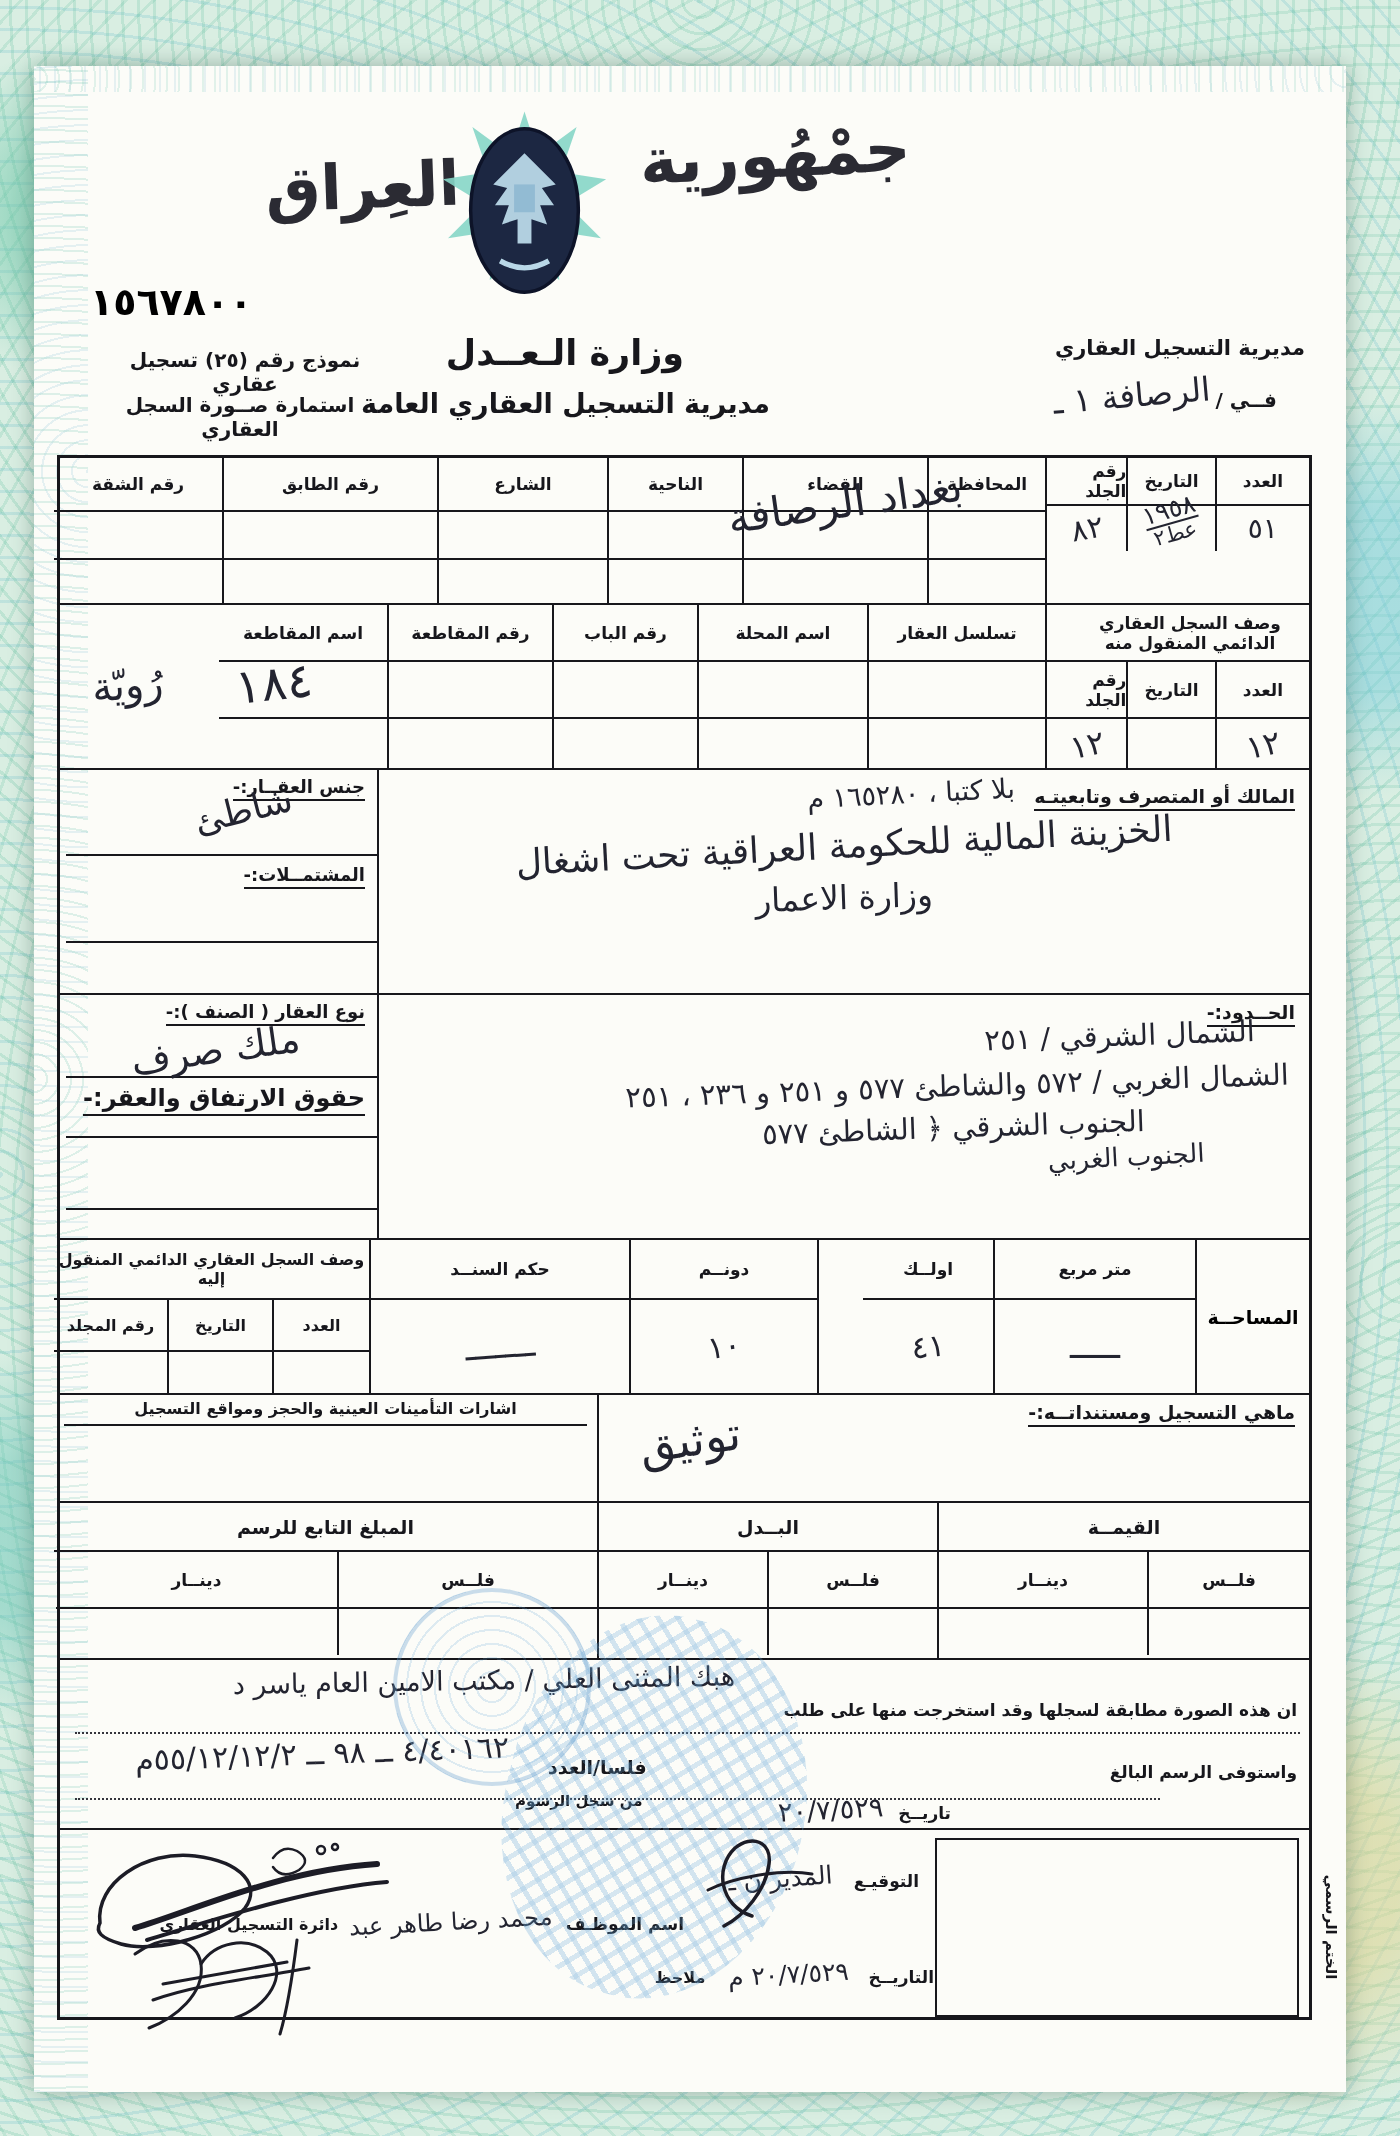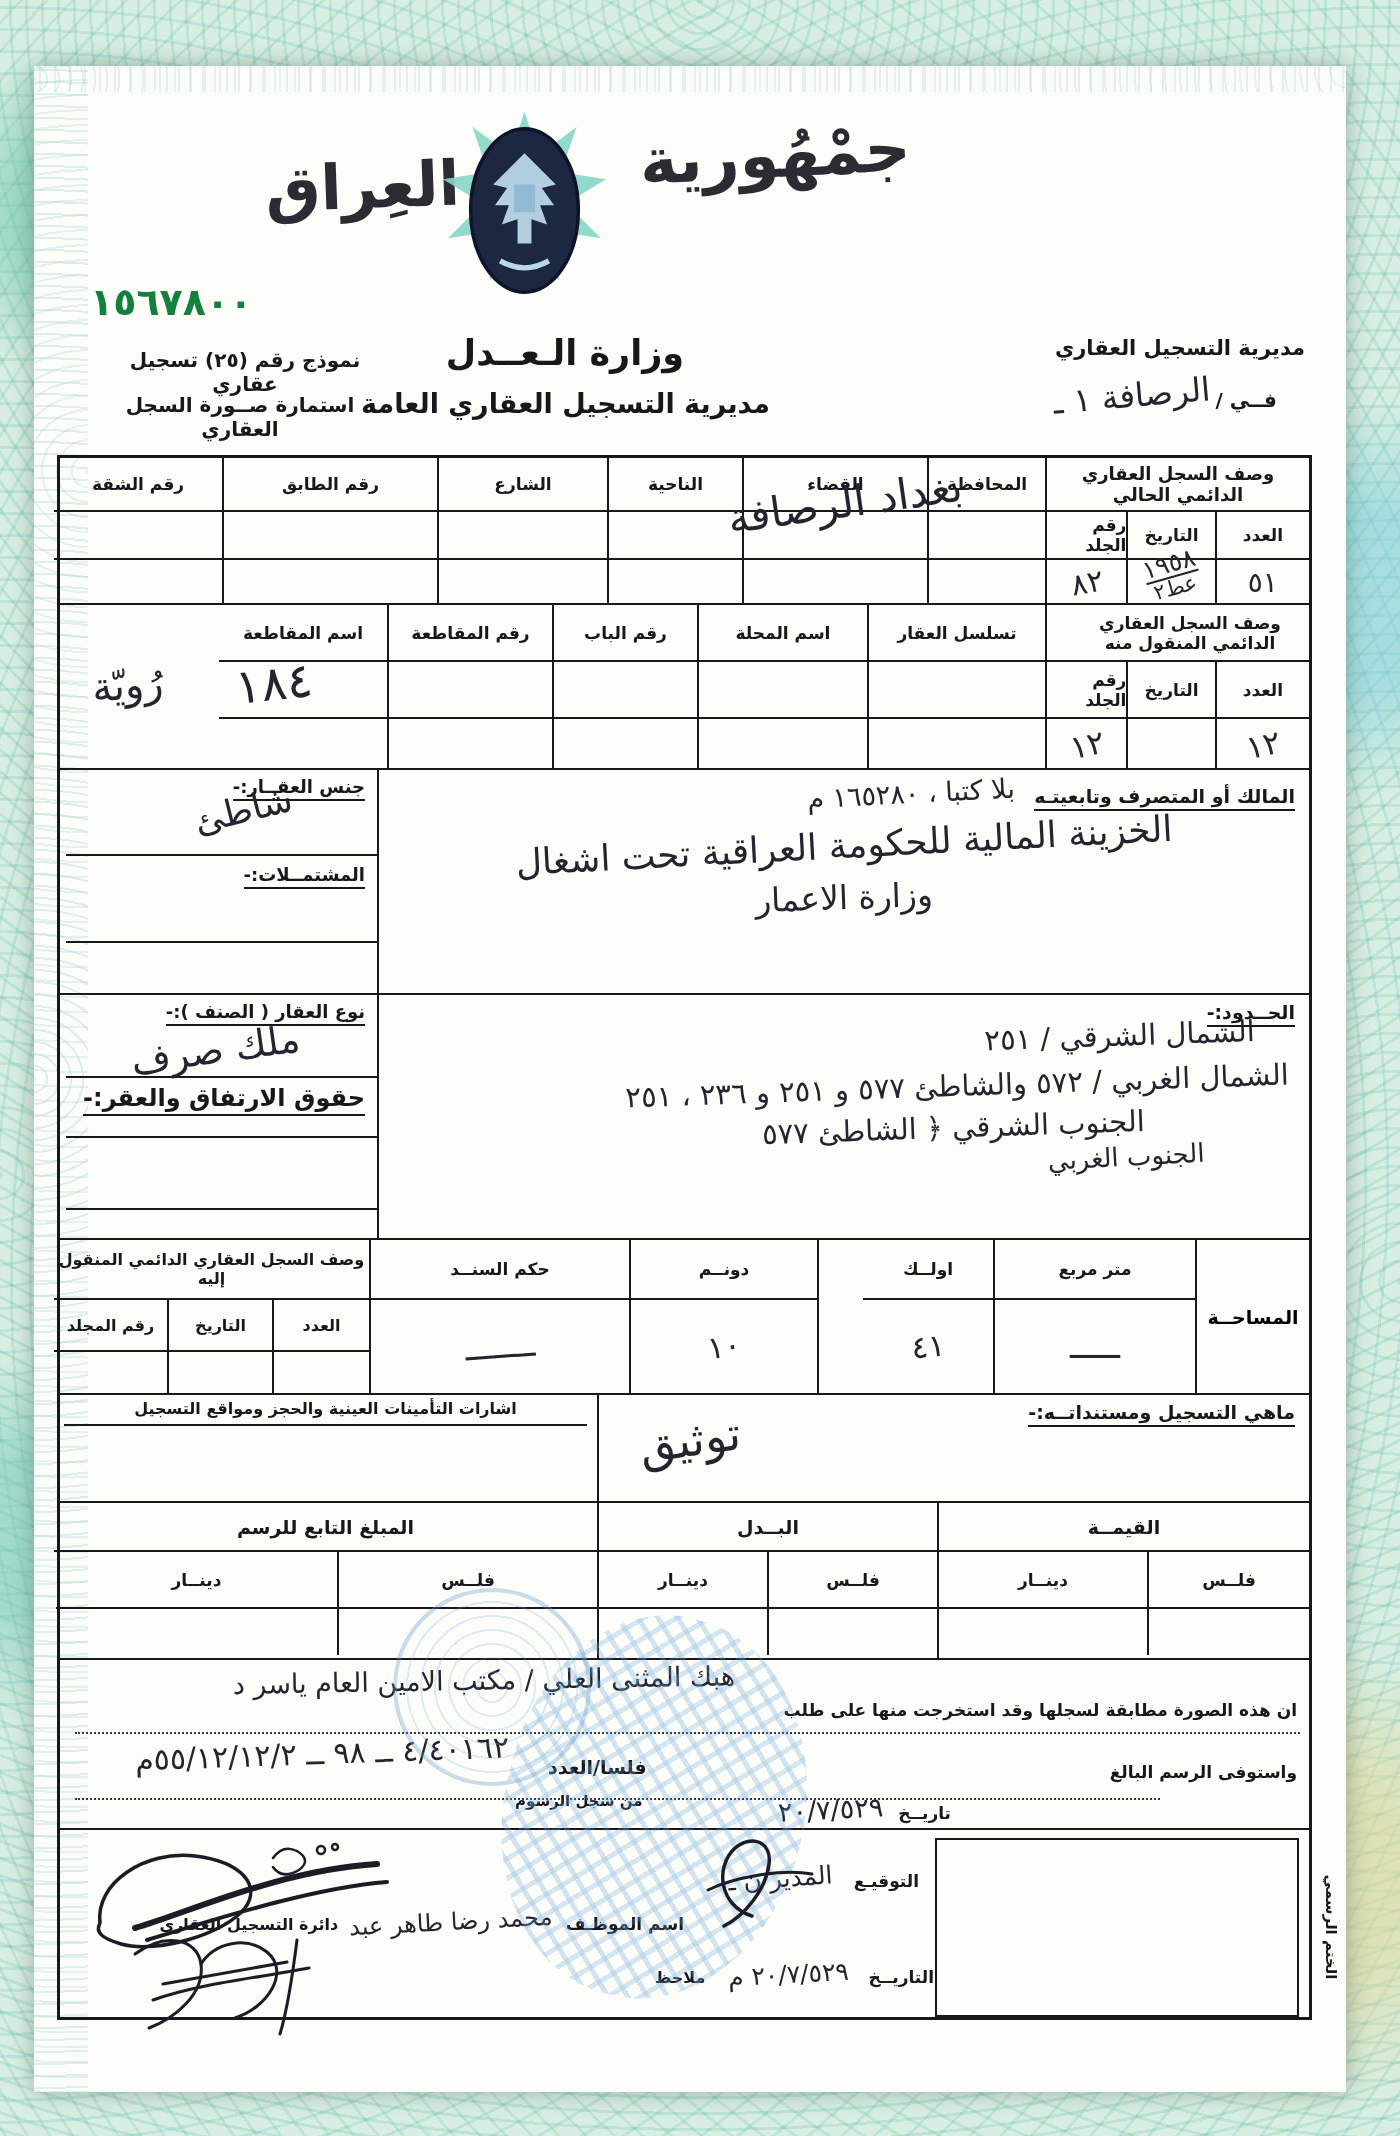--- a/index.html
+++ b/index.html
@@ -71,40 +71,39 @@
     <path fill="#86d6c6" opacity="0.9" d="M50 2 L58 27 L80 11 L71 37 L97 41 L74 55 L94 75 L68 71 L70 99 L50 83 L30 99 L32 71 L6 75 L26 55 L3 41 L29 37 L20 11 L42 27 Z"></path>
     <ellipse cx="50" cy="59" rx="31" ry="47" fill="#1c2742" stroke="#0d1328" stroke-width="2"></ellipse>
     <path fill="#b9d8e8" opacity="0.95" d="M50 26 L32 44 L40 46 L33 56 L41 56 L37 67 L46 64 L46 78 L54 78 L54 64 L63 67 L59 56 L67 56 L60 46 L68 44 Z"></path>
     <rect x="44" y="44" width="12" height="16" fill="#8fb8d2" opacity="0.9"></rect>
     <path d="M36 88 q14 8 28 0" stroke="#b9d8e8" stroke-width="3" fill="none"></path>
   </svg>
 </div>
 
 <div class="abs" style="left:625px;top:118px;width:300px;font-size:64px;font-weight:bold;color:#2b2b33;transform:rotate(-3deg);text-align:center;">جمْهُورية</div>
 
-<div class="abs" style="left:90px;top:280px;font-size:38px;font-weight:bold;color:#15803d;letter-spacing:7px;">١٥٦٧٨٠٠</div>
+<div class="abs" style="left:90px;top:280px;font-size:38px;font-weight:bold;color:#000000;letter-spacing:7px;">١٥٦٧٨٠٠</div>
 
 <div class="abs p" style="left:1040px;top:336px;width:280px;font-size:21px;text-align:center;">مديرية التسجيل العقاري</div>
 <div class="abs" style="left:1000px;top:376px;width:330px;text-align:center;white-space:nowrap;">
   <span class="p" style="font-size:20px;">فــي /</span>
   <span class="hw" style="font-size:33px;transform:rotate(-5deg);display:inline-block;">الرصافة ١ ـ</span>
 </div>
 
 <div class="abs p" style="left:400px;top:333px;width:330px;font-size:35px;text-align:center;">وزارة الـعــدل</div>
 <div class="abs p" style="left:358px;top:388px;width:415px;font-size:27px;text-align:center;">مديرية التسجيل العقاري العامة</div>
 
 <div class="abs p" style="left:95px;top:348px;width:300px;font-size:20px;text-align:center;">نموذج رقم (٢٥) تسجيل عقاري</div>
 <div class="abs p" style="left:85px;top:393px;width:310px;font-size:20px;text-align:center;">استمارة صــورة السجل العقاري</div>
 
 <div id="form">
 
   <div class="sec" style="height:145px;">
     <div class="frow">
       <div style="width:264px;">
-        <div class="chead" style="height:52px;font-size:18px;">وصف السجل العقاري الدائمي الحالي</div>
         <div class="gsub" style="height:46px;font-size:17px;">
           <div style="width:95px;">العدد</div>
           <div style="width:89px;">التاريخ</div>
           <div style="width:80px;">رقم الجلد</div>
         </div>
         <div class="gval" style="height:45px;">
           <div style="width:95px;">
               <span class="hw" style="font-size:28px;">٥١</span>
             </div>
           <div style="width:89px;">

